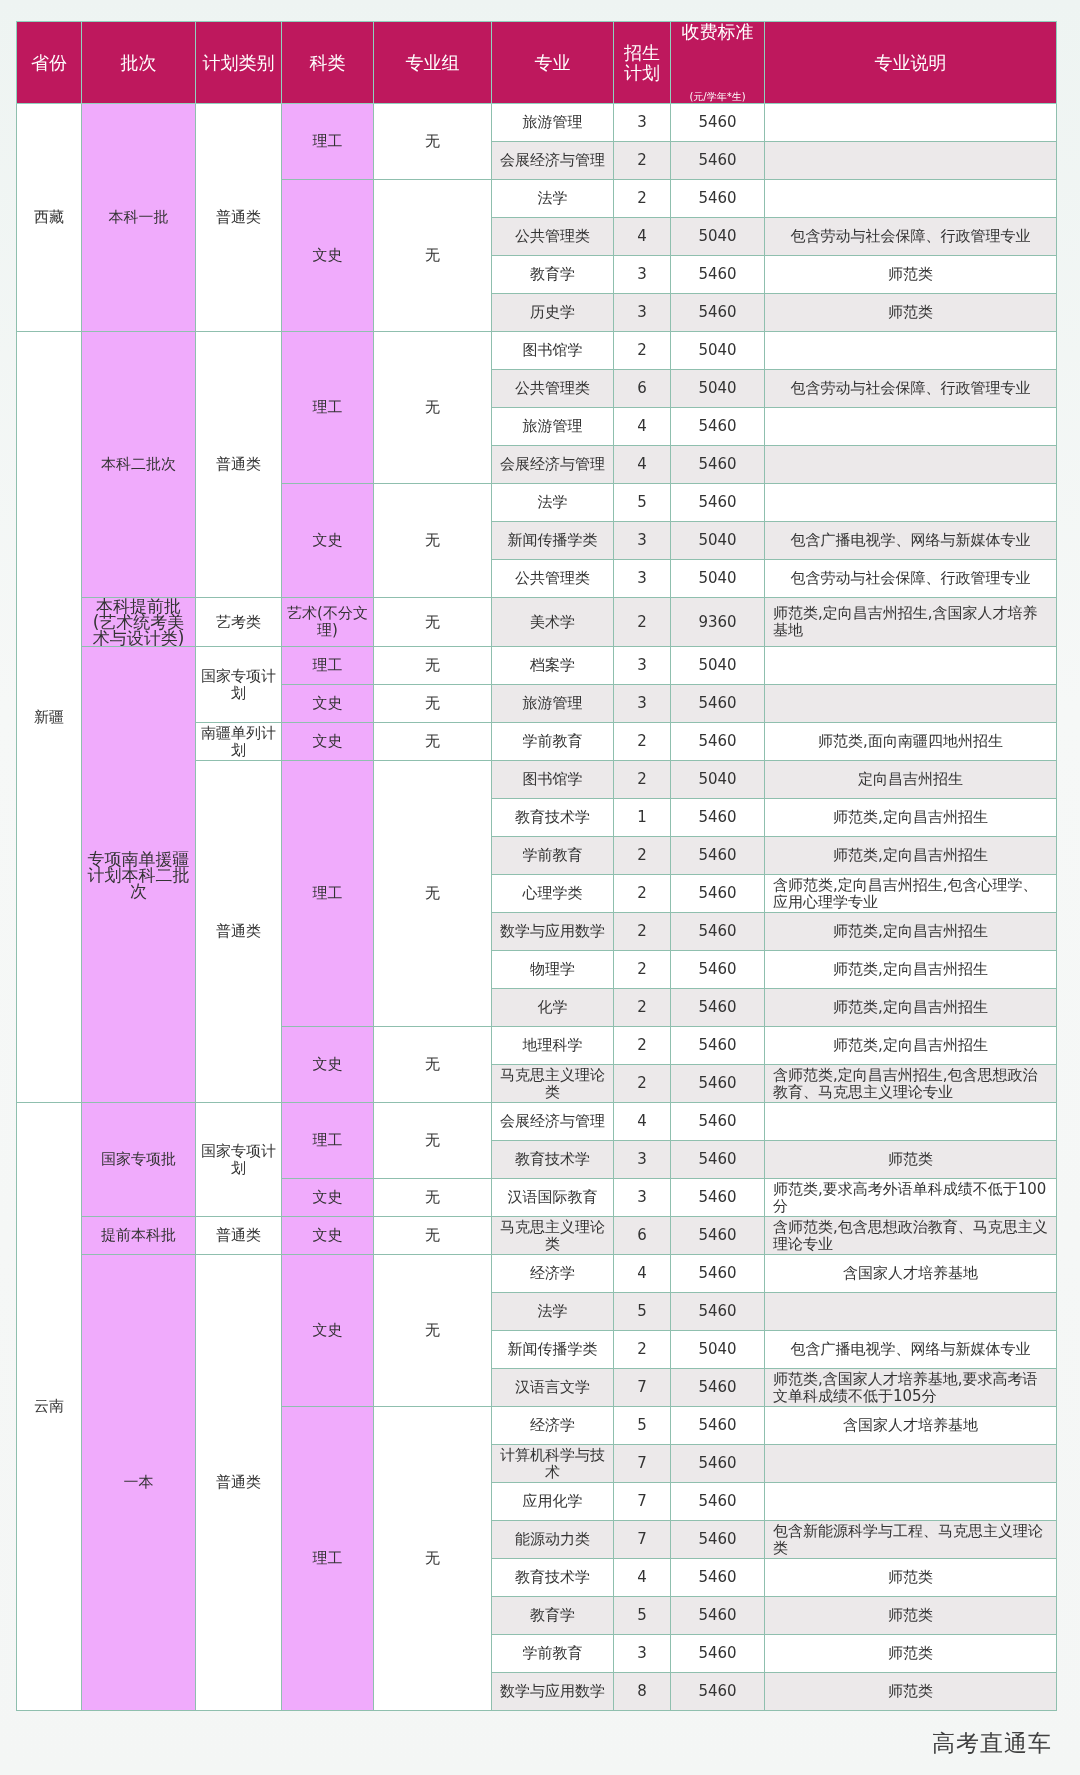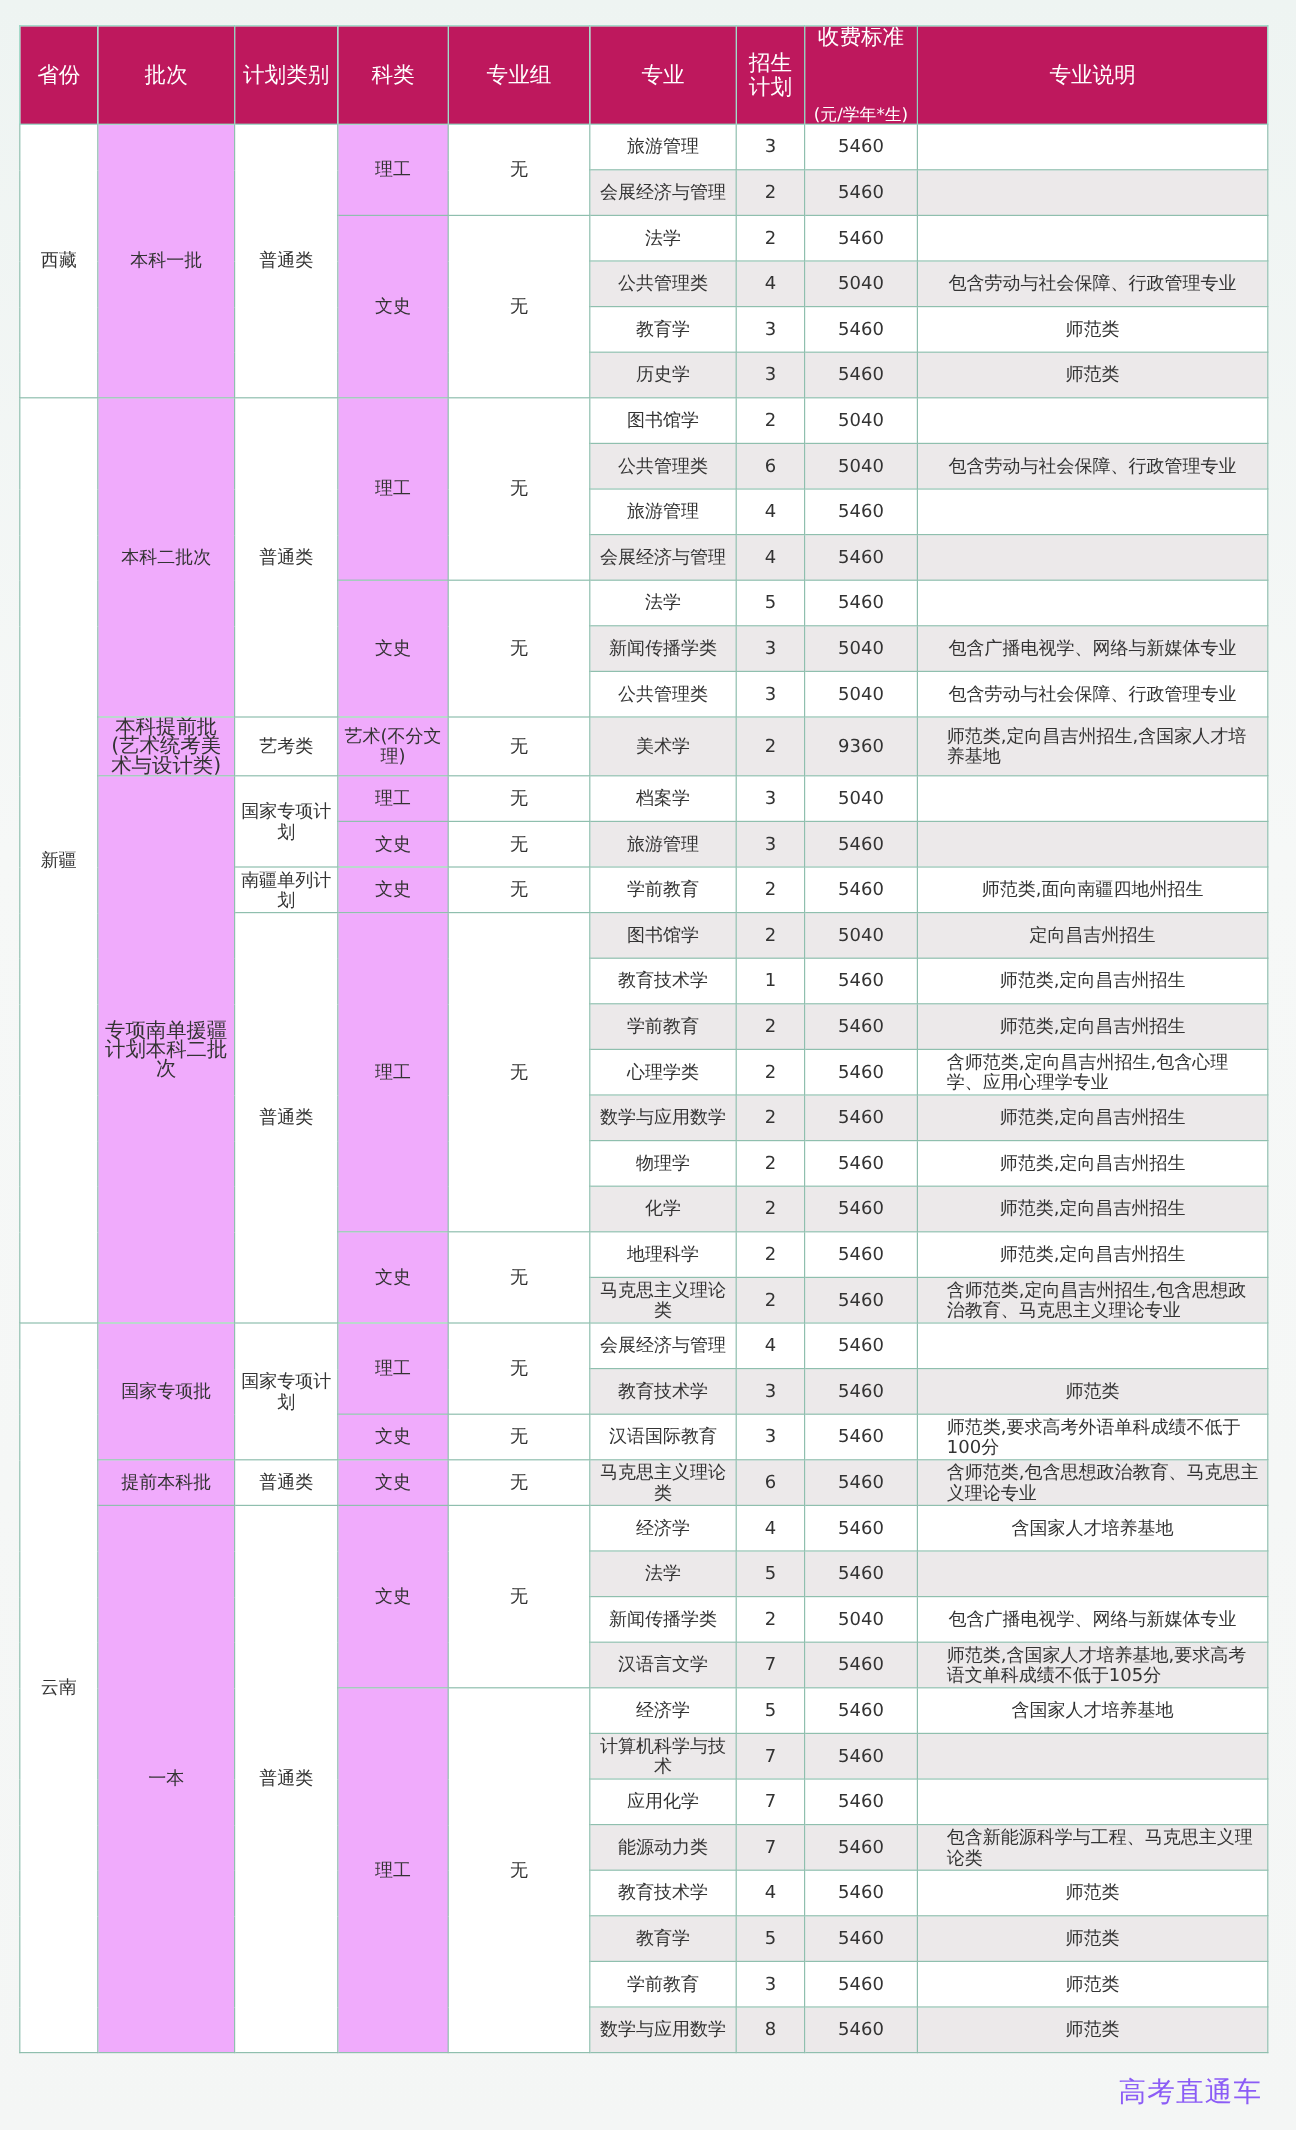--- a/index.html
+++ b/index.html
@@ -1,28 +1,28 @@
 <!DOCTYPE html>
 <html><head>
 <meta charset="utf-8">
 <style>
   html,body{margin:0;padding:0;}
   body{width:1080px;height:1775px;background:linear-gradient(180deg,#eef4f2 0%,#f6f8f7 40%,#f4f6f5 100%);font-family:"DejaVu Sans","Liberation Sans",sans-serif;color:#333;position:relative;overflow:hidden;}
   .wrap{position:absolute;left:16px;top:21px;width:1040px;}
   table{border-collapse:collapse;table-layout:fixed;width:1040px;background:#fff;}
   th,td{border:1.5px solid #8fbfae;text-align:center;vertical-align:middle;padding:0 4px;font-size:15px;line-height:17px;overflow:hidden;}
   th{background:#be185d;color:#fff;font-weight:normal;font-size:18px;height:49px;border-color:#8fd1bd;line-height:20px;}
-  th .sub{display:block;font-size:14px;line-height:13px;margin-top:48px;}
+  th .sub{display:block;font-size:10px;line-height:13px;margin-top:48px;}
   td{height:37px;}
   td.shade{background:#f0abfc;}
   td.alt{background:#ece9ea;}
-  td.desc{text-align:left;padding-left:24px;}
+  td.desc{text-align:left;padding-left:8px;}
   td.desc.center{text-align:center;padding-left:4px;}
   td.small{font-size:17px;line-height:16px;}
-  .watermark{position:absolute;right:28px;bottom:16px;font-size:23px;color:#8b5cf6;letter-spacing:1px;}
+  .watermark{position:absolute;right:28px;bottom:16px;font-size:23px;color:#404040;letter-spacing:1px;}
 </style>
 </head>
 <body>
 
 <div class="wrap">
   <table>
     <colgroup>
       <col style="width:65px">
         <col style="width:114px">
         <col style="width:86px">

